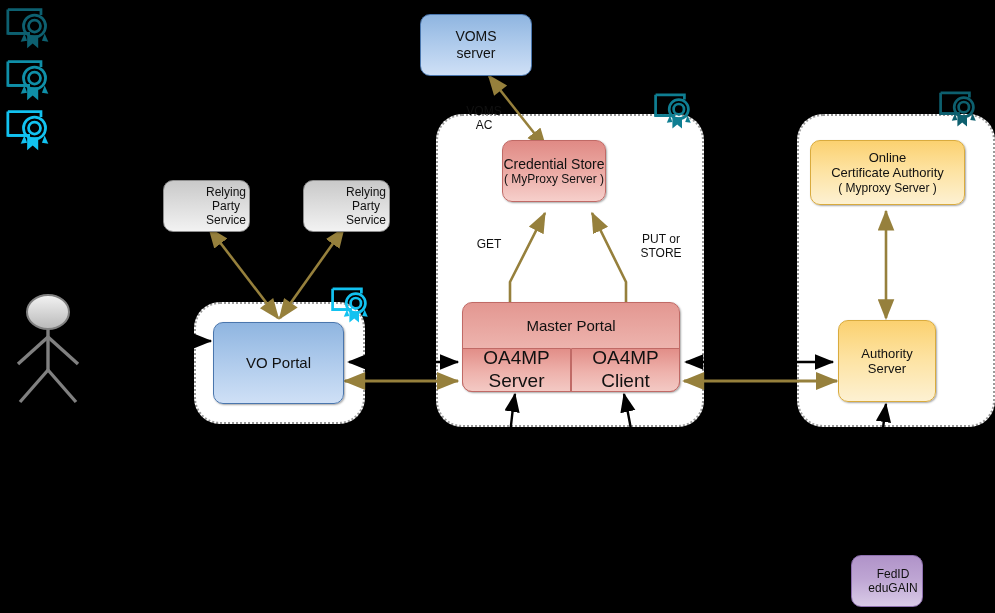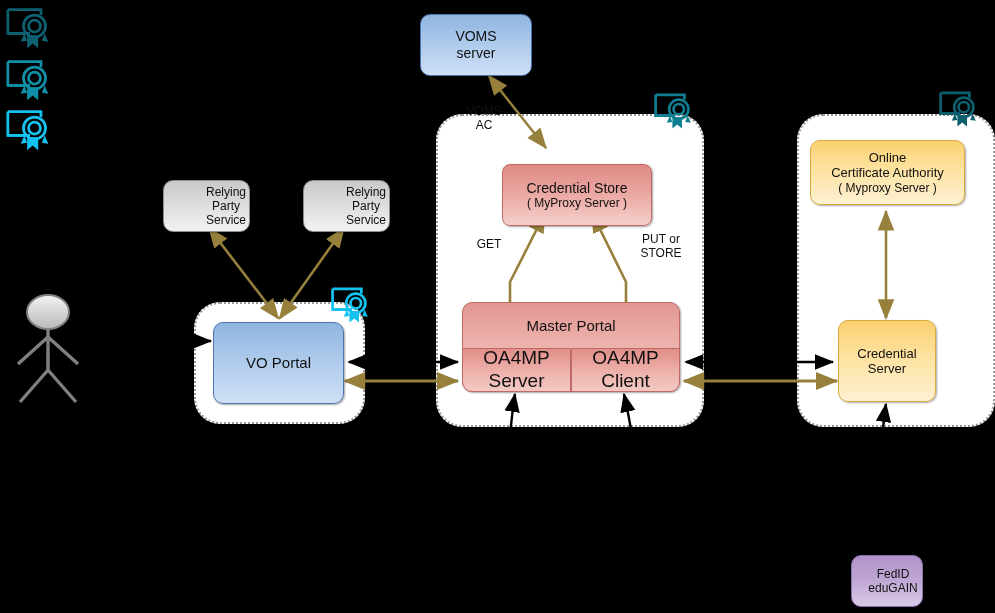--- a/index.html
+++ b/index.html
@@ -209,21 +209,21 @@
           <path d="M42,32 l4,9 -7,-1 z"></path>
       </g>
     </g>
   </svg>
 
   <div class="node n-blue" style="left:420px;top:14px;width:112px;height:62px;font-size:14px;">
     <div>VOMS</div>
     <div>server</div>
   </div>
 
-  <div class="node n-red" style="left:502px;top:164px;width:150px;height:62px;font-size:14px;border-radius:8px;">
+  <div class="node n-red" style="left:502px;top:140px;width:104px;height:62px;font-size:14px;">
     <div>Credential Store</div>
     <div class="sub">( MyProxy Server )</div>
   </div>
 
   <div class="mp-wrap" style="left:462px;top:302px;width:218px;height:90px;">
     <div class="node n-red-flat" style="left:0;top:0;width:218px;height:90px;"></div>
     <div class="mp-title">Master Portal</div>
     <div class="mp-sub" style="left:0;width:109px;border-radius:0 0 0 10px;">
       <div>OA4MP</div>
       <div>Server</div>
@@ -247,21 +247,21 @@
     <div>Service</div>
   </div>
 
   <div class="node n-yellow" style="left:810px;top:140px;width:155px;height:65px;font-size:13px;">
     <div>Online</div>
     <div>Certificate Authority</div>
     <div class="sub">( Myproxy Server )</div>
   </div>
 
   <div class="node n-yellow" style="left:838px;top:320px;width:98px;height:82px;font-size:13px;">
-    <div>Credential</div>
+    <div>Authority</div>
     <div>Server</div>
   </div>
 
   <div class="node n-purple" style="left:851px;top:555px;width:72px;height:52px;font-size:12px;">
     <div>FedID</div>
     <div>eduGAIN</div>
   </div>
 
   <div class="label dark" style="left:455px;top:104px;width:58px;font-size:12px;">VOMS
 AC</div>

